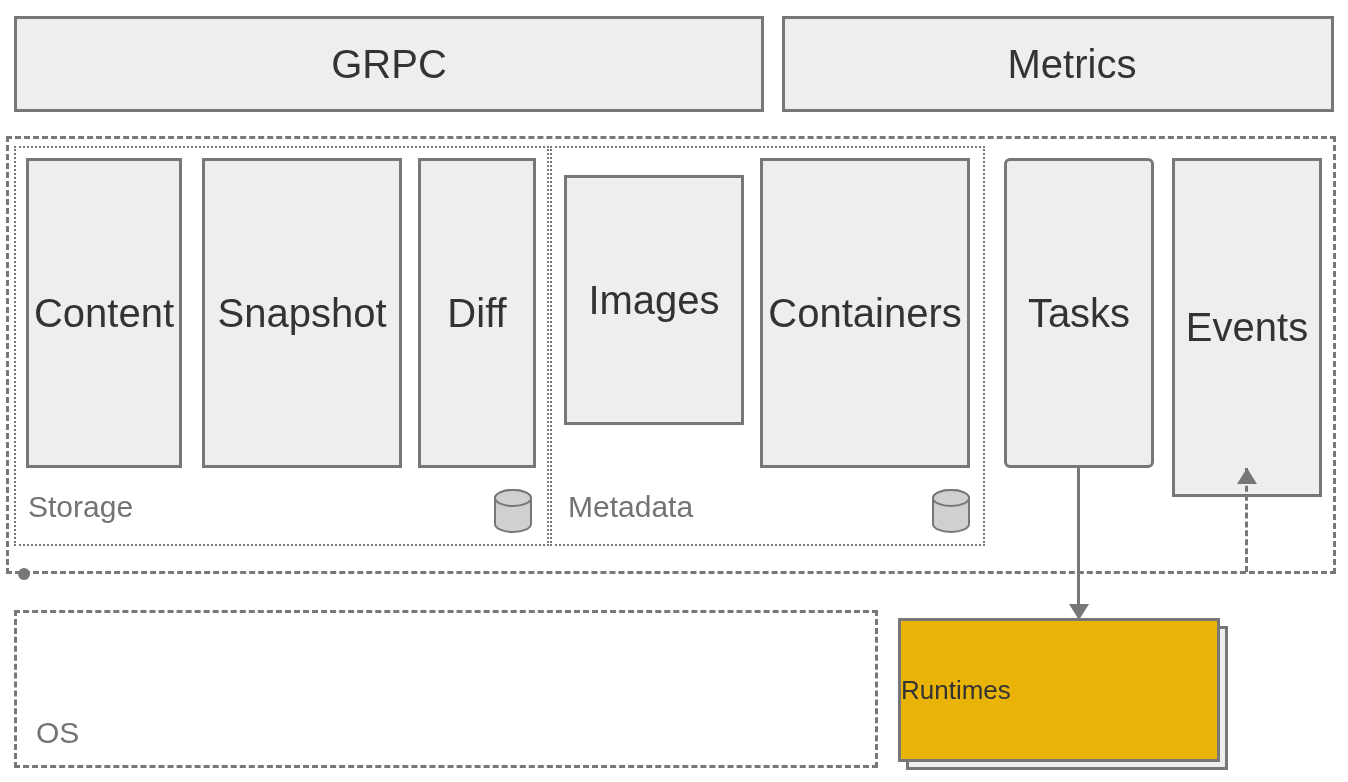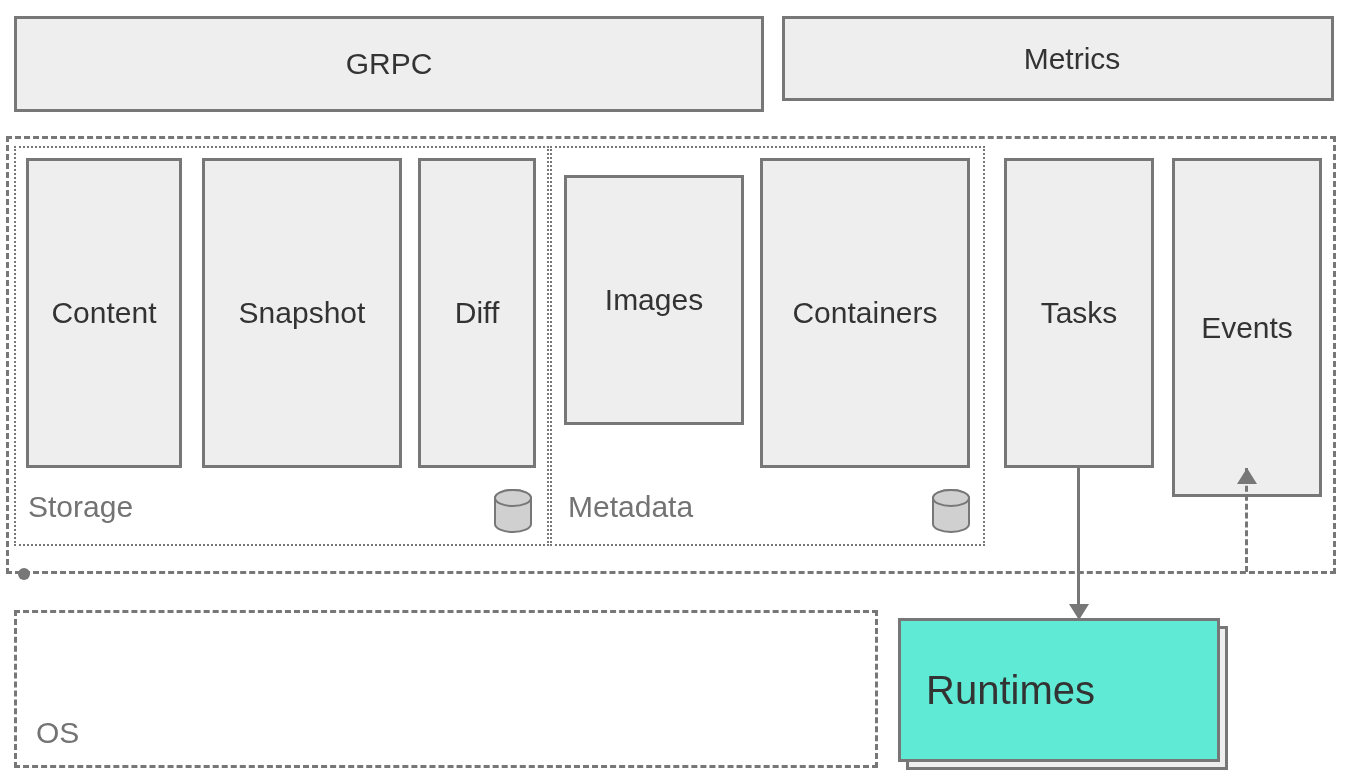--- a/index.html
+++ b/index.html
@@ -14,21 +14,21 @@
     height: 782px;
     position: relative;
   }
   .box {
     position: absolute;
     background: #eeeeee;
     border: 3px solid #777777;
     display: flex;
     align-items: center;
     justify-content: center;
-    font-size: 30px;
+    font-size: 40px;
     color: #333333;
   }
   .dashed-container {
     position: absolute;
     border: 3px dashed #777777;
     background: transparent;
   }
   .dotted-container {
     position: absolute;
     border: 2px dotted #777777;
@@ -52,31 +52,30 @@
     position: absolute;
     background: #eeeeee;
     border: 3px solid #777777;
     width: 100%;
     height: 100%;
     top: 8px;
     left: 8px;
   }
   .stacked-box .front {
     position: absolute;
-    background: #5eead4;
+    background: #eab308;
     border: 3px solid #777777;
     width: 100%;
     height: 100%;
     top: 0;
     left: 0;
     display: flex;
     align-items: center;
     justify-content: flex-start;
-    padding-left: 25px;
-    font-size: 40px;
+    font-size: 26px;
     color: #333333;
   }
   .arrow-line {
     position: absolute;
     background: #777777;
   }
   .arrow-head {
     position: absolute;
     width: 0;
     height: 0;
@@ -93,21 +92,21 @@
     border-radius: 50%;
     background: #777777;
   }
 </style>
 </head>
 <body>
 
 <div class="box" style="left:14px; top:16px; width:750px; height:96px;">
   <span>GRPC</span>
 </div>
-<div class="box" style="left:782px; top:16px; width:552px; height:85px;padding-left:28px;">
+<div class="box" style="left:782px; top:16px; width:552px; height:96px;padding-left:28px;">
   <span>Metrics</span>
 </div>
 
 <div class="dashed-container" style="left:6px; top:136px; width:1330px; height:438px;"></div>
 
 <div class="dotted-container" style="left:14px; top:146px; width:535px; height:400px;"></div>
 
 <div class="dotted-container" style="left:550px; top:146px; width:435px; height:400px;"></div>
 
 <div class="box" style="left:26px; top:158px; width:156px; height:310px;">
@@ -138,21 +137,21 @@
 
 <div class="label" style="left:568px; top:490px;">Metadata</div>
 <div class="db-icon" style="left:930px; top:488px;">
   <svg width="42" height="46" viewBox="0 0 42 46">
     <ellipse cx="21" cy="10" rx="18" ry="8" fill="#d0d0d0" stroke="#777" stroke-width="2"></ellipse>
     <path d="M 3 10 L 3 36 A 18 8 0 0 0 39 36 L 39 10" fill="#d0d0d0" stroke="#777" stroke-width="2"></path>
     <ellipse cx="21" cy="10" rx="18" ry="8" fill="#d0d0d0" stroke="#777" stroke-width="2"></ellipse>
   </svg>
 </div>
 
-<div class="box" style="left:1004px; top:158px; width:150px; height:310px;">
+<div class="box" style="left:1004px; top:158px; width:150px; height:310px;border-radius:6px;">
   <span>Tasks</span>
 </div>
 
 <div class="box" style="left:1172px; top:158px; width:150px; height:339px;">
   <span>Events</span>
 </div>
 
 <div class="arrow-line" style="left:1077px; top:468px; width:3px; height:140px;"></div>
 <div class="arrow-head" style="left:1069px; top:604px; border-left:10px solid transparent; border-right:10px solid transparent; border-top:16px solid #777777;"></div>
 

